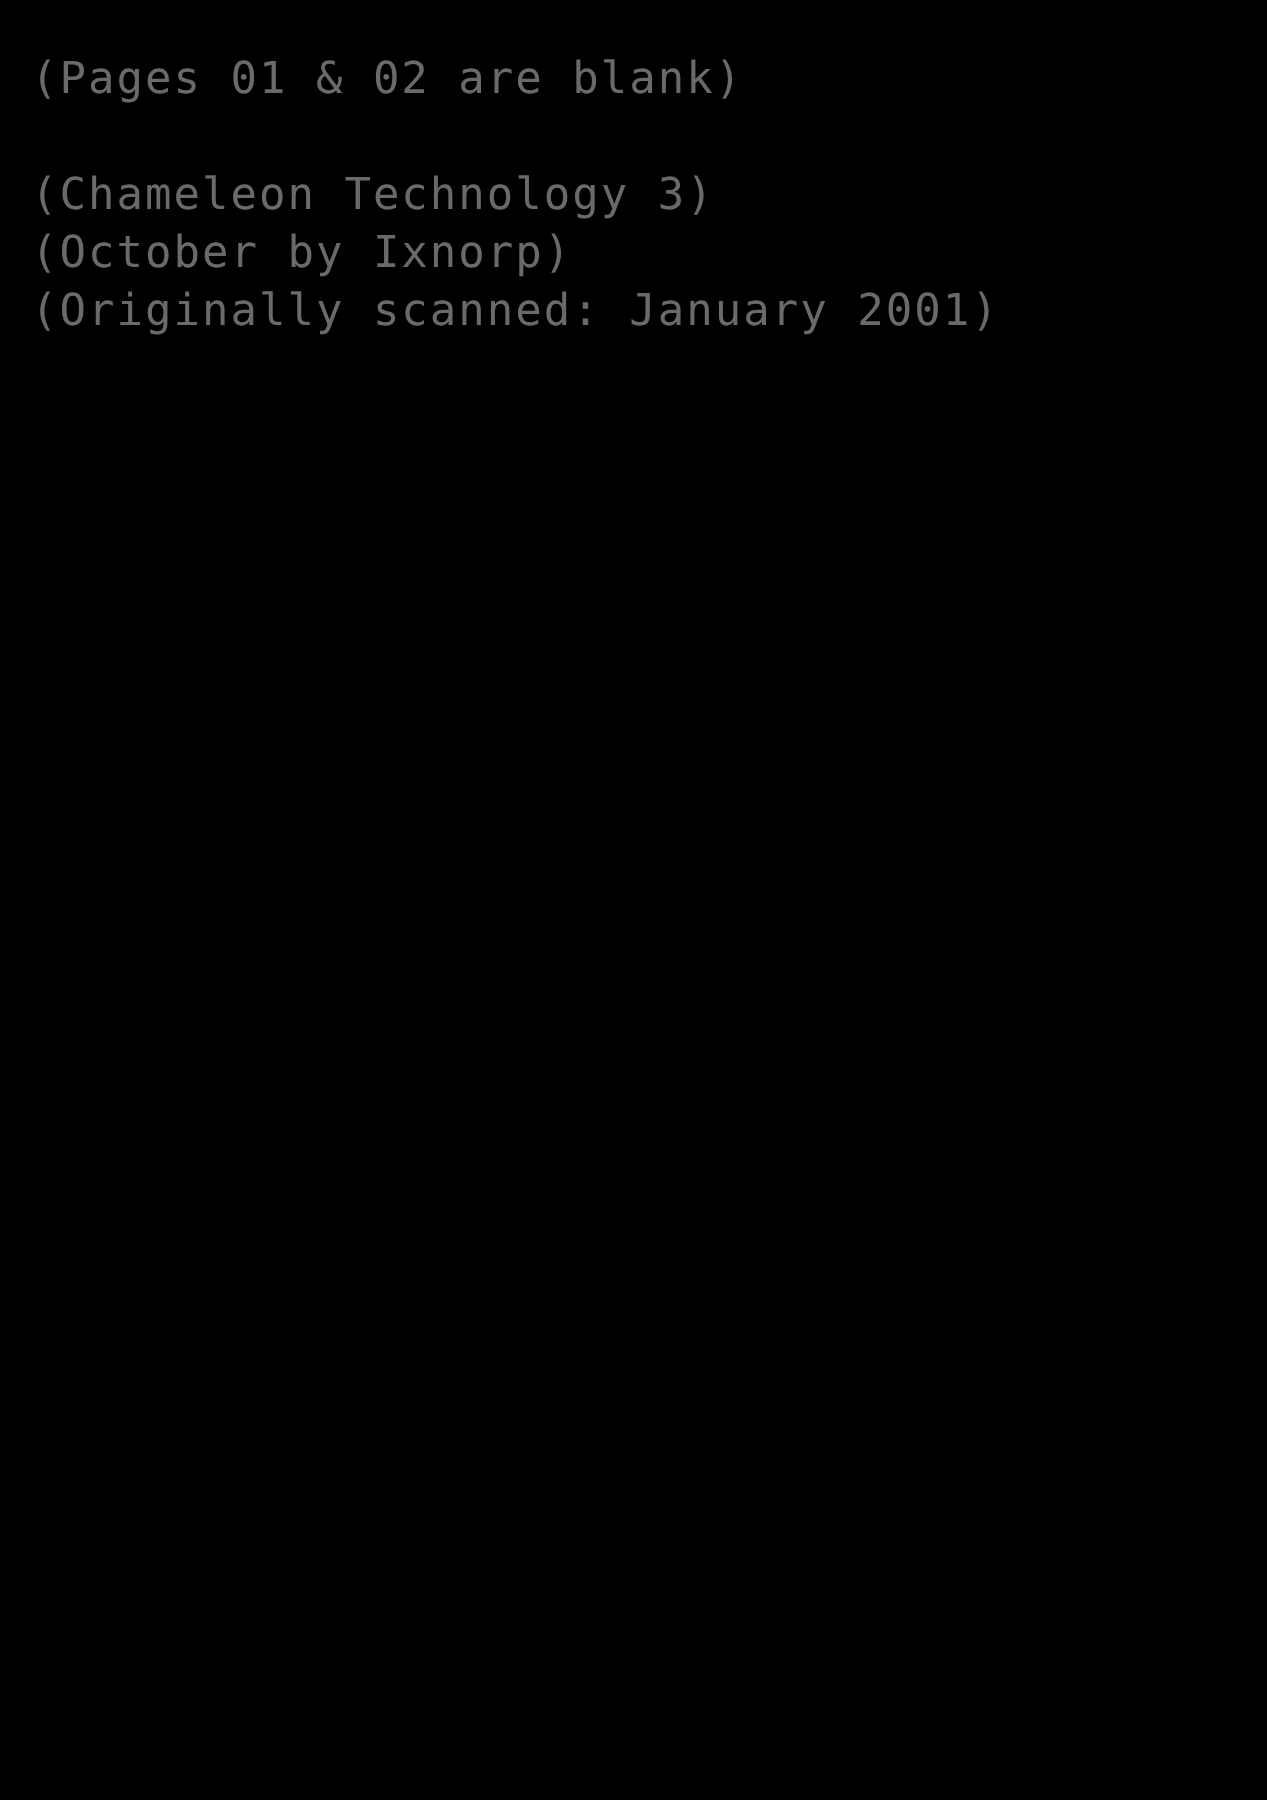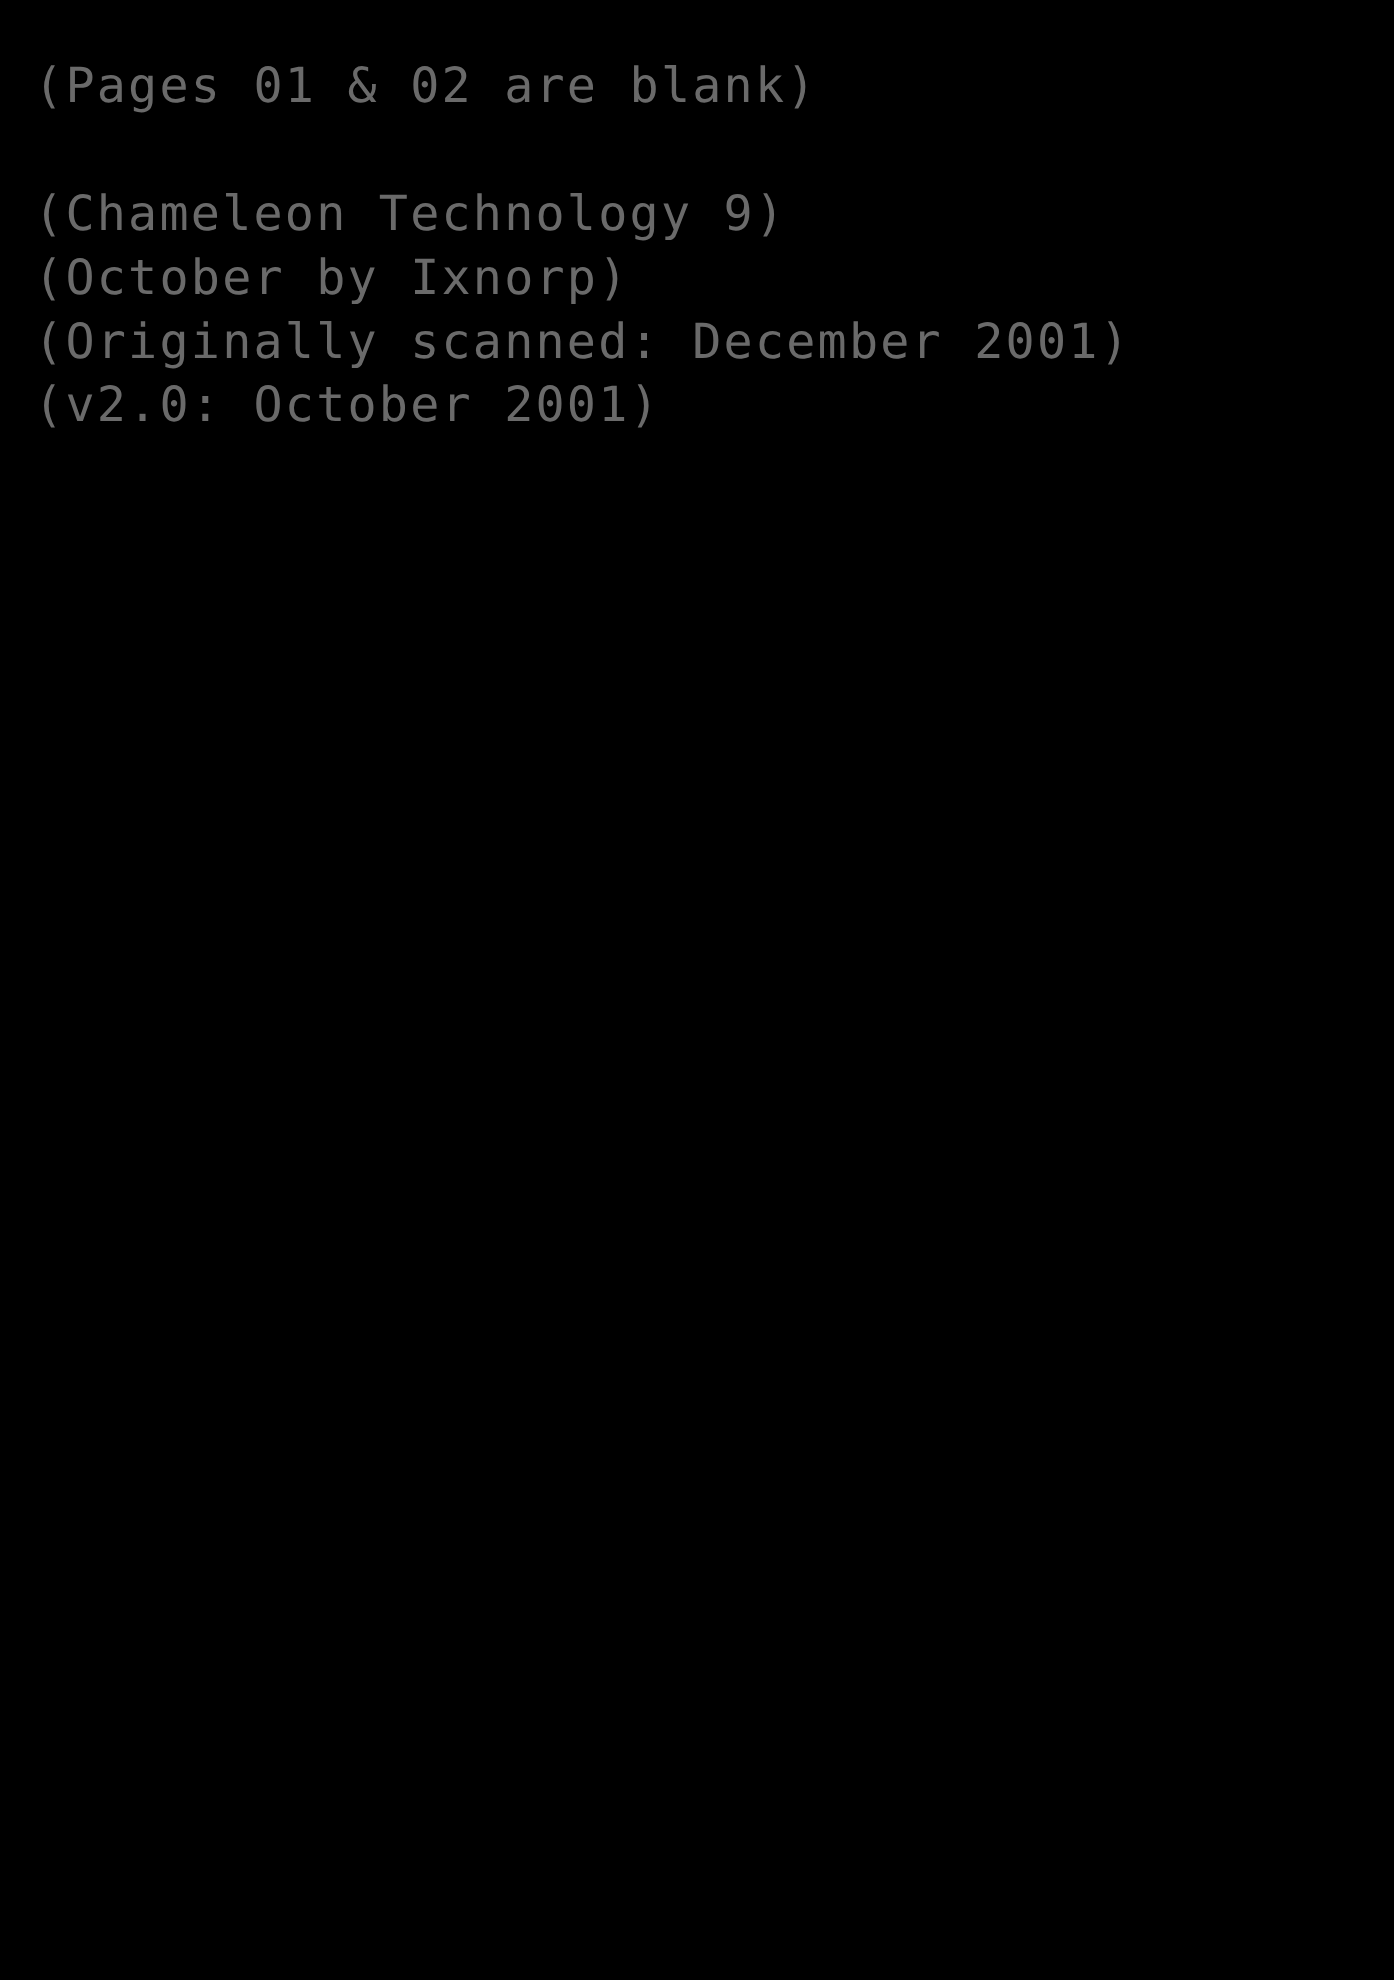--- a/index.html
+++ b/index.html
@@ -51,23 +51,22 @@
 <body>
 
 <div id="page">
 
   <div class="text-block">
 
     <div class="scan-line">(Pages 01 &amp; 02 are blank)</div>
 
     <div class="scan-line blank-line spacer-row">&nbsp;</div>
 
-    <div class="scan-line">(Chameleon Technology 9)</div>
+    <div class="scan-line">(Chameleon Technology 3)</div>
 
     <div class="scan-line">(October by Ixnorp)</div>
 
-    <div class="scan-line">(Originally scanned: December 2001)</div>
+    <div class="scan-line">(Originally scanned: January 2001)</div>
 
-    <div class="scan-line">(v2.0: October 2001)</div>
 
   </div>
 
 </div>
 
 </body></html>

